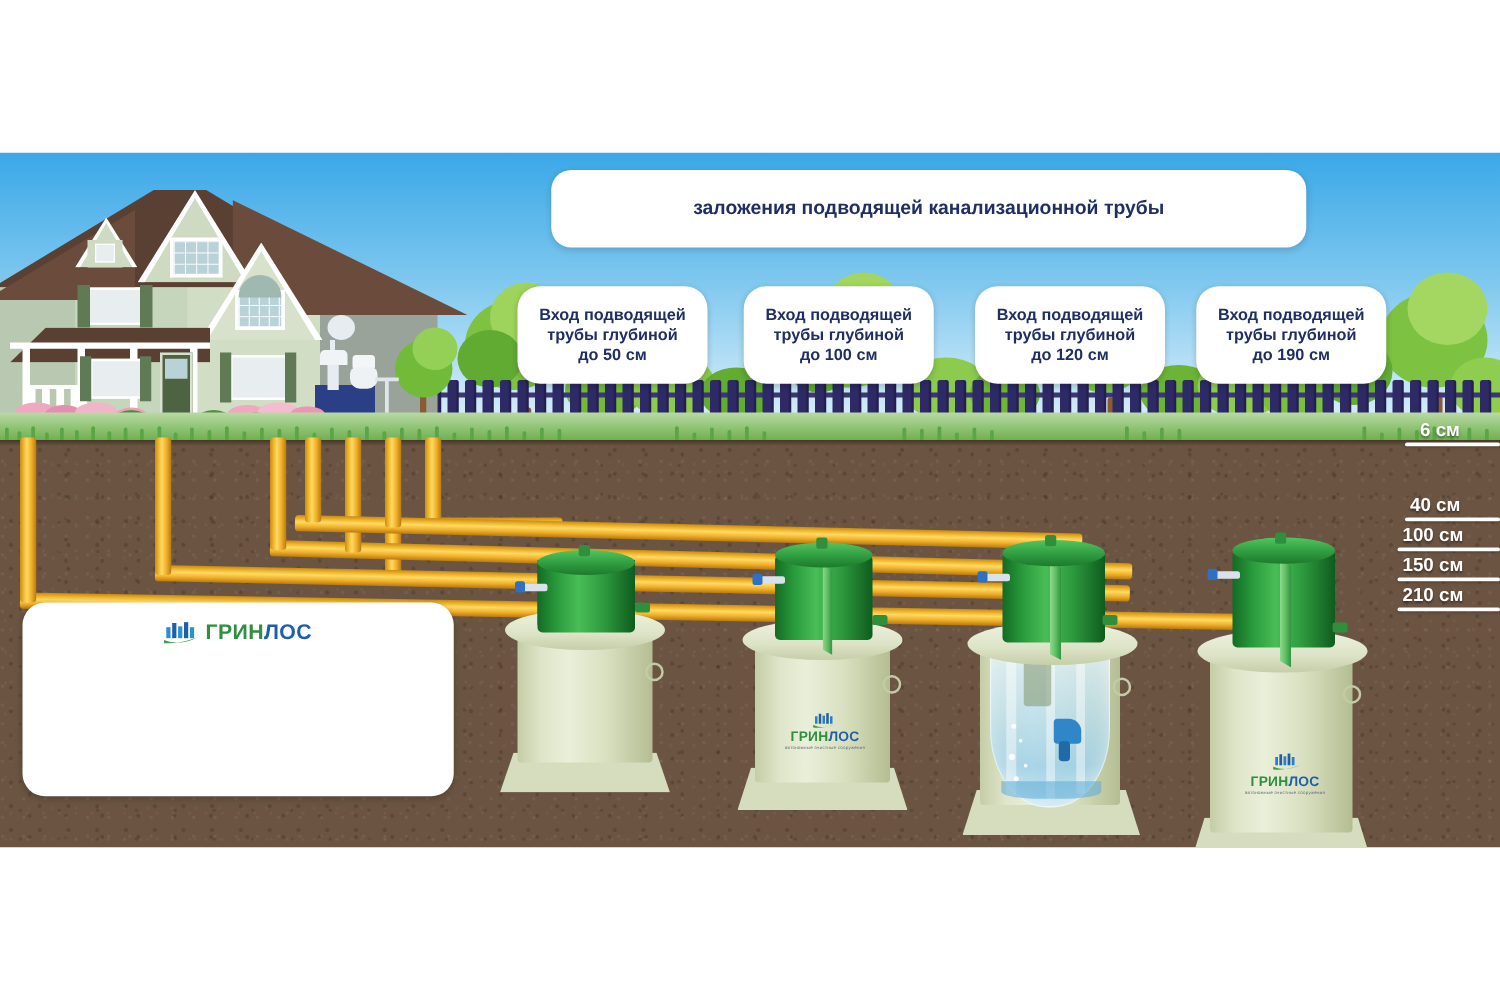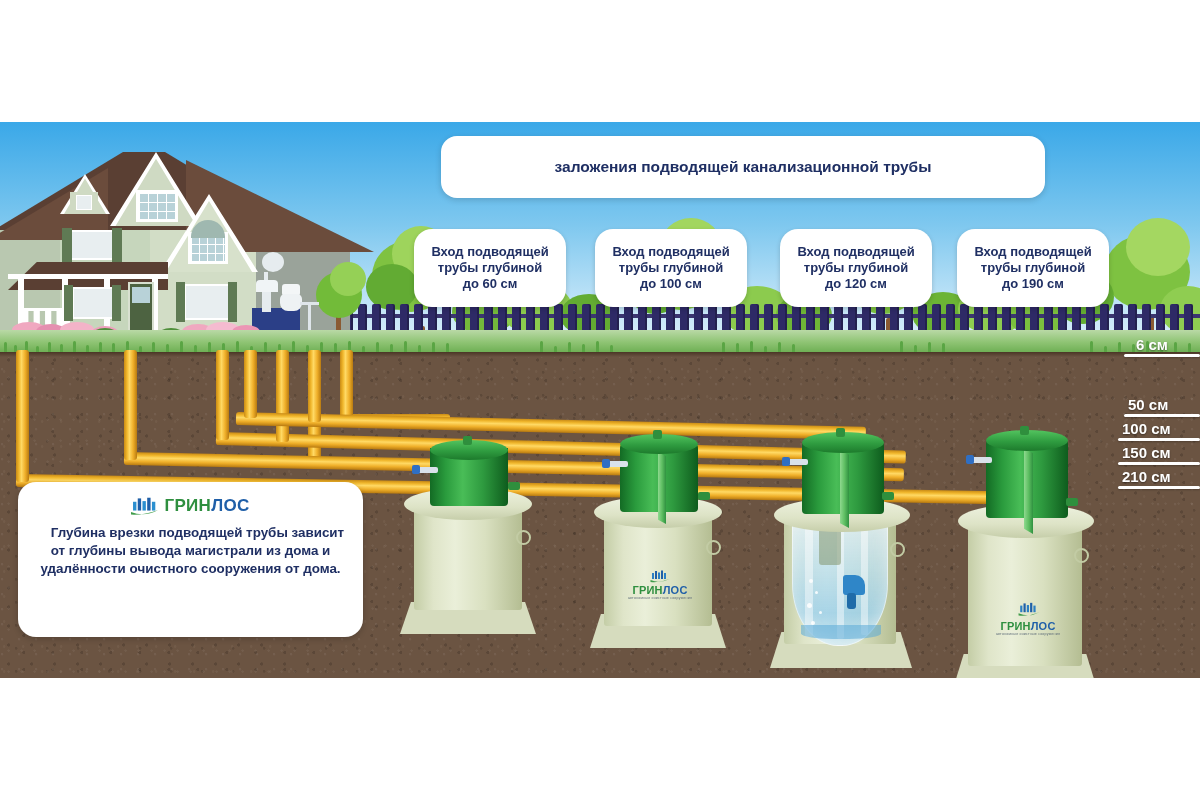--- a/index.html
+++ b/index.html
@@ -536,42 +536,42 @@
         <div class="tl-txt"><span style="color:#2e8f3f">ГРИН</span><span style="color:#1f5fa8">ЛОС</span></div>
         <div class="tl-sub">автономные очистные сооружения</div>
       </div>
     </div>
 
     <div>
       <div class="depth-line" style="left:1124px;top:232px;width:76px;"></div>
       <div class="depth-label" style="left:1136px;top:214px;">6 см</div>
 
       <div class="depth-line" style="left:1124px;top:292px;width:76px;"></div>
-      <div class="depth-label" style="left:1128px;top:274px;">50 см</div>
+      <div class="depth-label" style="left:1128px;top:274px;">40 см</div>
 
       <div class="depth-line" style="left:1118px;top:316px;width:82px;"></div>
       <div class="depth-label" style="left:1122px;top:298px;">100 см</div>
 
       <div class="depth-line" style="left:1118px;top:340px;width:82px;"></div>
       <div class="depth-label" style="left:1122px;top:322px;">150 см</div>
 
       <div class="depth-line" style="left:1118px;top:364px;width:82px;"></div>
       <div class="depth-label" style="left:1122px;top:346px;">210 см</div>
     </div>
 
   </div>
 
   <div id="title-box">
     <div>заложения подводящей канализационной трубы</div>
   </div>
 
   <div class="callout note-callout" style="left:414px;top:229px;">
     <div class="ln">Вход подводящей</div>
     <div class="ln">трубы глубиной</div>
-    <div class="ln">до 60 см</div>
+    <div class="ln">до 50 см</div>
   </div>
 
   <div class="callout note-callout" style="left:595px;top:229px;">
     <div class="ln">Вход подводящей</div>
     <div class="ln">трубы глубиной</div>
     <div class="ln">до 100 см</div>
   </div>
 
   <div class="callout note-callout" style="left:780px;top:229px;">
     <div class="ln">Вход подводящей</div>
@@ -592,16 +592,15 @@
           <rect x="3" y="7" width="5" height="13" fill="#2b8fd0"></rect>
           <rect x="10" y="2" width="5" height="18" fill="#1f5fa8"></rect>
           <rect x="17" y="6" width="5" height="14" fill="#2b8fd0"></rect>
           <rect x="24" y="1" width="5" height="19" fill="#1f5fa8"></rect>
           <rect x="31" y="7" width="5" height="13" fill="#2b8fd0"></rect>
           <path d="M0 22 Q20 30 40 19 Q20 27 0 26 Z" fill="#3f9c4a"></path>
         </svg>
       </div>
       <div class="logo-txt"><span class="g">ГРИН</span><span class="l">ЛОС</span></div>
     </div>
-    <p class="indent">Глубина врезки подводящей трубы зависит от глубины вывода магистрали из дома и удалённости очистного сооружения от дома.</p>
   </div>
 
 </div>
 
 </body></html>

